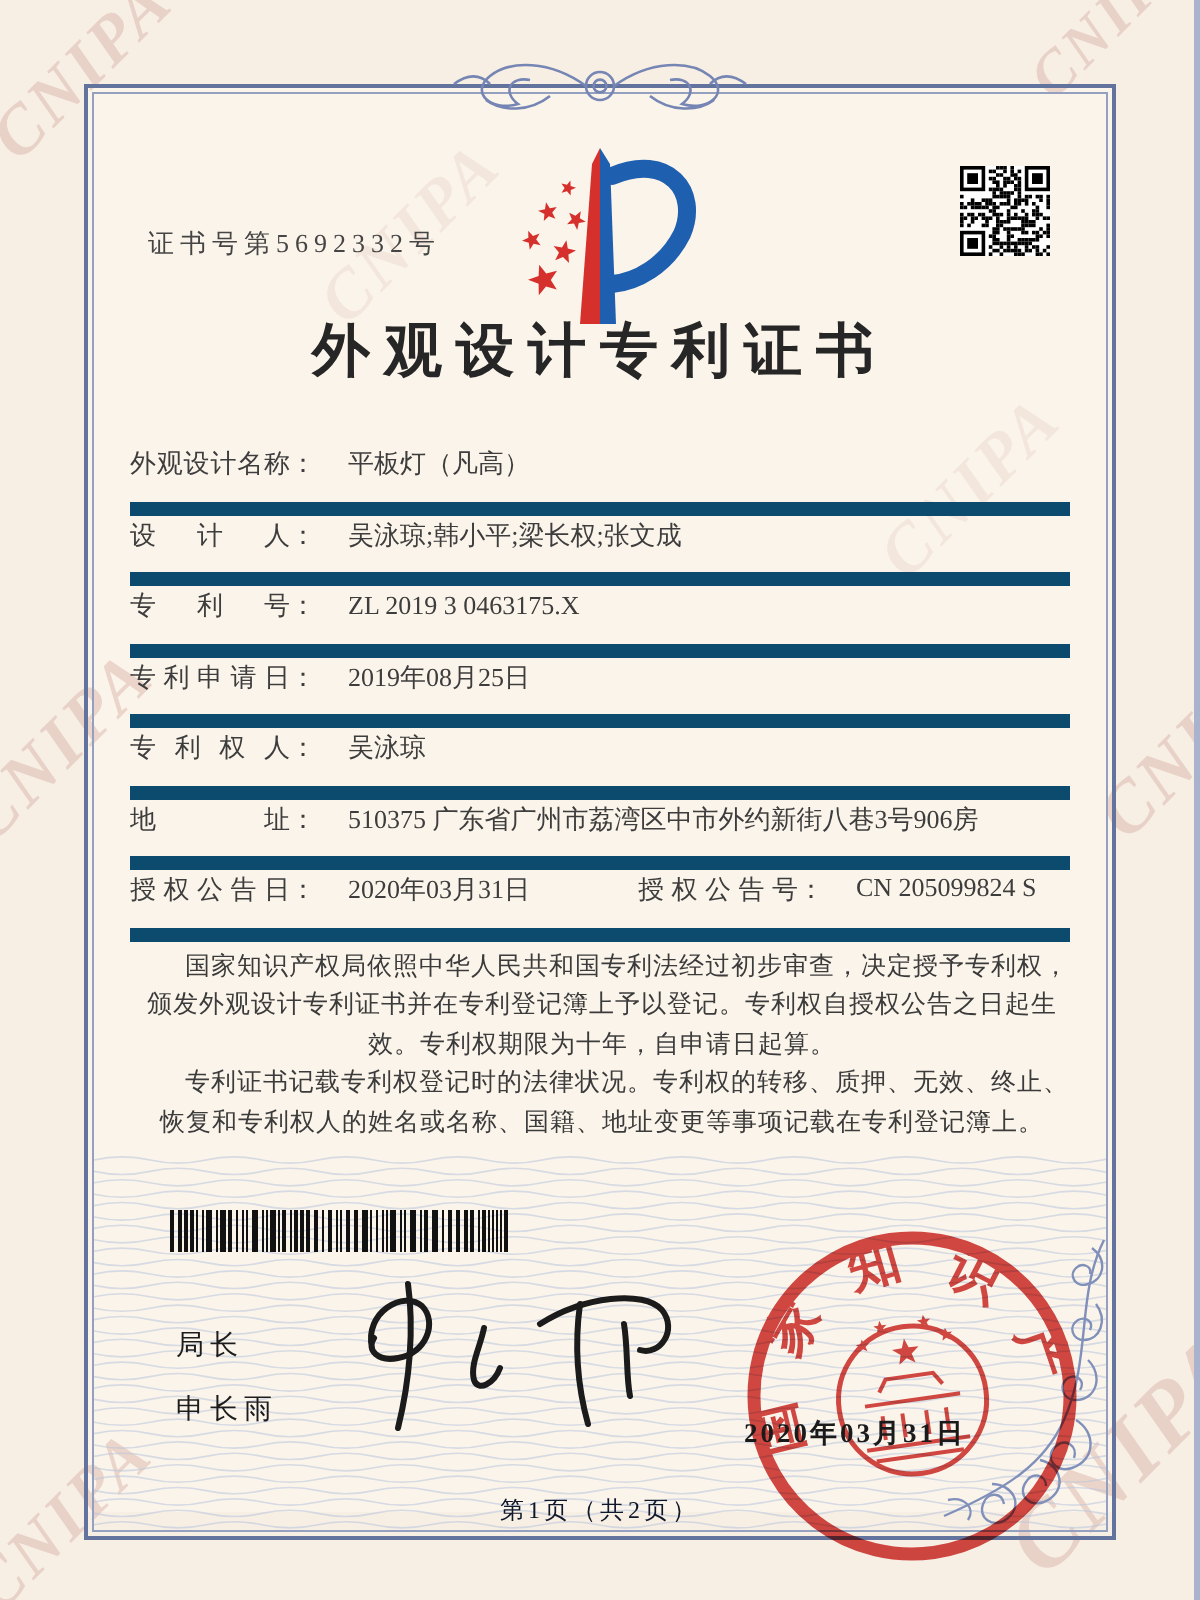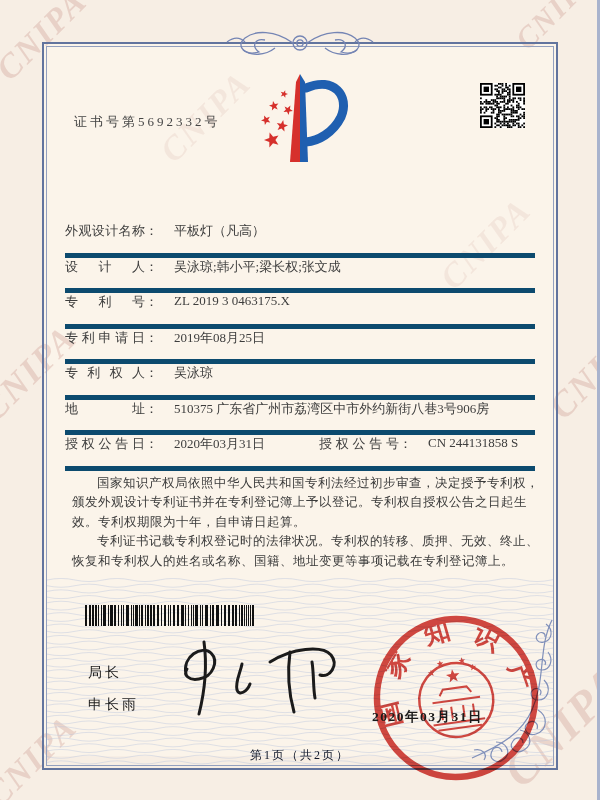--- a/index.html
+++ b/index.html
@@ -20,27 +20,27 @@
   .wm6{left:430px;top:225px;font-size:34px;opacity:.45;}
   .wm7{left:-24px;top:742px;font-size:34px;}
   .wm8{left:490px;top:700px;font-size:46px;}
   .top-ornament{position:absolute;left:215px;top:26px;}
   .cert-no{position:absolute;left:74px;top:80px;font-size:13px;letter-spacing:3px;color:#454545;margin-top:33px;}
   .qr{position:absolute;left:480px;top:83px;}
   .logo{position:absolute;left:250px;top:72px;}
   .title{position:absolute;left:0;top:156px;width:600px;text-align:center;
          font-size:29px;font-weight:bold;letter-spacing:7px;color:#262626;}
   .fields{position:absolute;left:65px;top:222px;width:470px;font-size:13px;}
-  .frow{height:35.5px;border-bottom:5px solid #0c4a6e;display:flex;align-items:flex-start;
+  .frow{height:35.5px;border-bottom:7px solid #0c4a6e;display:flex;align-items:center;
         padding-bottom:8px;box-sizing:border-box;white-space:nowrap;}
   .flabel{display:inline-block;width:80px;text-align:justify;text-align-last:justify;text-justify:inter-character;}
   .fvalue{margin-left:16px;}
   .grant2{margin-left:54px;display:flex;}
-  .paras{position:absolute;left:72px;top:474px;width:478px;font-size:12.5px;line-height:1.55;
-         letter-spacing:.5px;color:#3b3b3b;}
+  .paras{position:absolute;left:62px;top:474px;width:478px;font-size:12.5px;line-height:1.55;
+         letter-spacing:.5px;color:#3b3b3b;text-align:center;}
   .paras p{margin:0;text-indent:2em;}
   .barcode{position:absolute;left:85px;top:605px;}
   .waves{position:absolute;left:47px;top:578px;}
   .corner-lace{position:absolute;left:468px;top:618px;}
   .officer{position:absolute;left:88px;top:664px;font-size:14px;color:#1c1c1c;letter-spacing:3px;}
   .officer div{margin-bottom:14px;font-family:Liberation Mono, monospace;}
   .signature{position:absolute;left:170px;top:638px;}
   .seal{position:absolute;left:368px;top:610px;transform:rotate(-8deg);mix-blend-mode:multiply;opacity:.92;}
   .seal-date{position:absolute;left:372px;top:708px;font-size:13.5px;font-weight:bold;
              letter-spacing:1.5px;color:#1a1a1a;}
@@ -375,20 +375,21 @@
     <g id="logo-stars" fill="#d6302c">
         <polygon points="35.2,18.2 35.3,21.0 38.0,21.9 35.4,23.0 35.3,25.8 33.5,23.6 30.8,24.4 32.3,22.0 30.7,19.7 33.5,20.4"></polygon>
         <polygon points="23.0,29.1 24.9,32.1 28.4,31.5 26.1,34.2 27.7,37.4 24.4,36.1 21.9,38.5 22.2,35.0 19.0,33.4 22.5,32.6"></polygon>
         <polygon points="40.4,33.6 39.9,37.1 42.9,38.9 39.4,39.5 38.6,43.0 37.0,39.8 33.5,40.1 35.9,37.6 34.6,34.4 37.7,35.9"></polygon>
         <polygon points="14.1,43.4 16.5,46.0 19.8,44.7 18.1,47.8 20.3,50.6 16.8,49.9 14.9,52.9 14.4,49.4 11.0,48.4 14.2,46.9"></polygon>
         <polygon points="33.2,48.1 33.9,52.3 38.0,53.3 34.2,55.2 34.5,59.5 31.5,56.5 27.6,58.1 29.5,54.3 26.8,51.0 31.0,51.7"></polygon>
         <polygon points="19.6,60.4 23.1,64.8 28.5,63.4 25.4,68.0 28.4,72.8 23.0,71.2 19.4,75.6 19.3,69.9 14.0,67.9 19.3,66.0"></polygon>
       </g>
   </svg>
 
+  <div class="title">外观设计专利证书</div>
 
   <div class="fields">
     <div class="frow">
       <span class="flabel">外观设计名称</span>
         <span>：</span>
       <span class="fvalue">平板灯（凡高）</span>
     </div>
     <div class="frow">
       <span class="flabel">设计人</span>
         <span>：</span>
@@ -414,21 +415,21 @@
         <span>：</span>
       <span class="fvalue">510375 广东省广州市荔湾区中市外约新街八巷3号906房</span>
     </div>
     <div class="frow">
       <span class="flabel">授权公告日</span>
         <span>：</span>
       <span class="fvalue">2020年03月31日</span>
       <span class="grant2">
         <span class="flabel">授权公告号</span>
           <span>：</span>
-        <span class="fvalue">CN 244131858 S</span>
+        <span class="fvalue">CN 205099824 S</span>
       </span>
     </div>
   </div>
 
   <div class="paras">
     <p>国家知识产权局依照中华人民共和国专利法经过初步审查，决定授予专利权，颁发外观设计专利证书并在专利登记簿上予以登记。专利权自授权公告之日起生效。专利权期限为十年，自申请日起算。</p>
     <p>专利证书记载专利权登记时的法律状况。专利权的转移、质押、无效、终止、恢复和专利权人的姓名或名称、国籍、地址变更等事项记载在专利登记簿上。</p>
   </div>
 
   <svg id="barcode" class="barcode" width="172" height="21">

